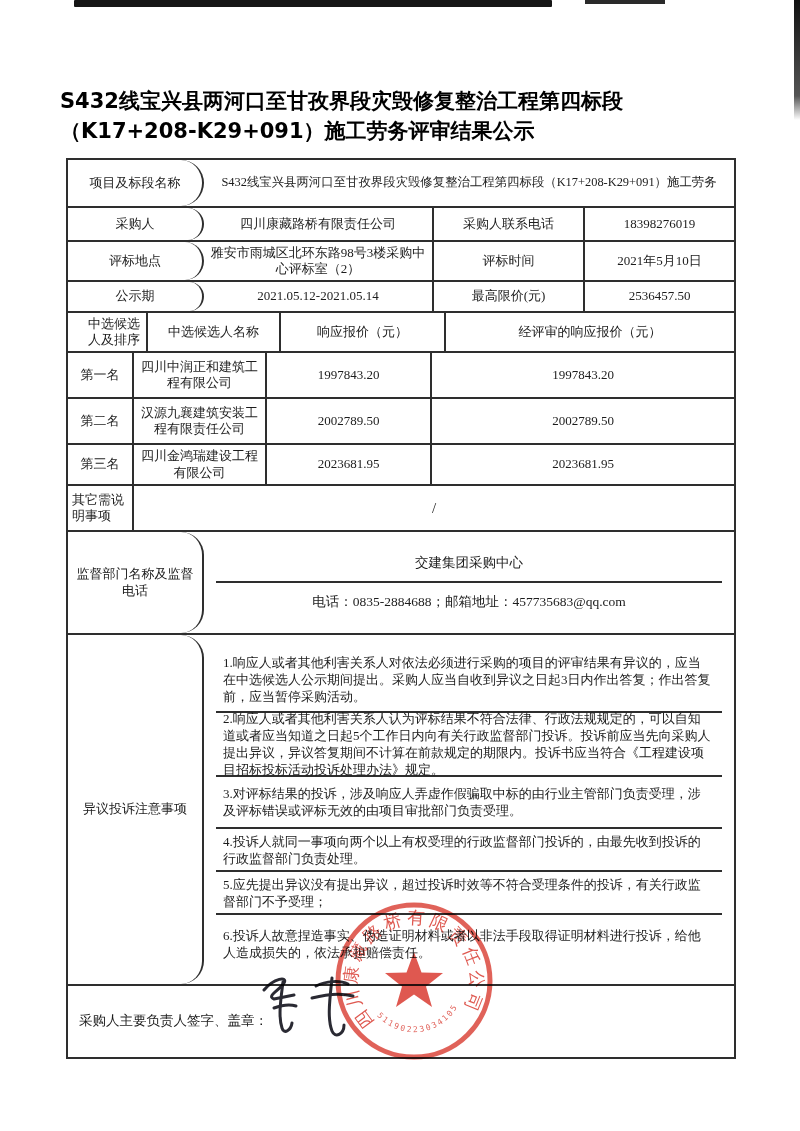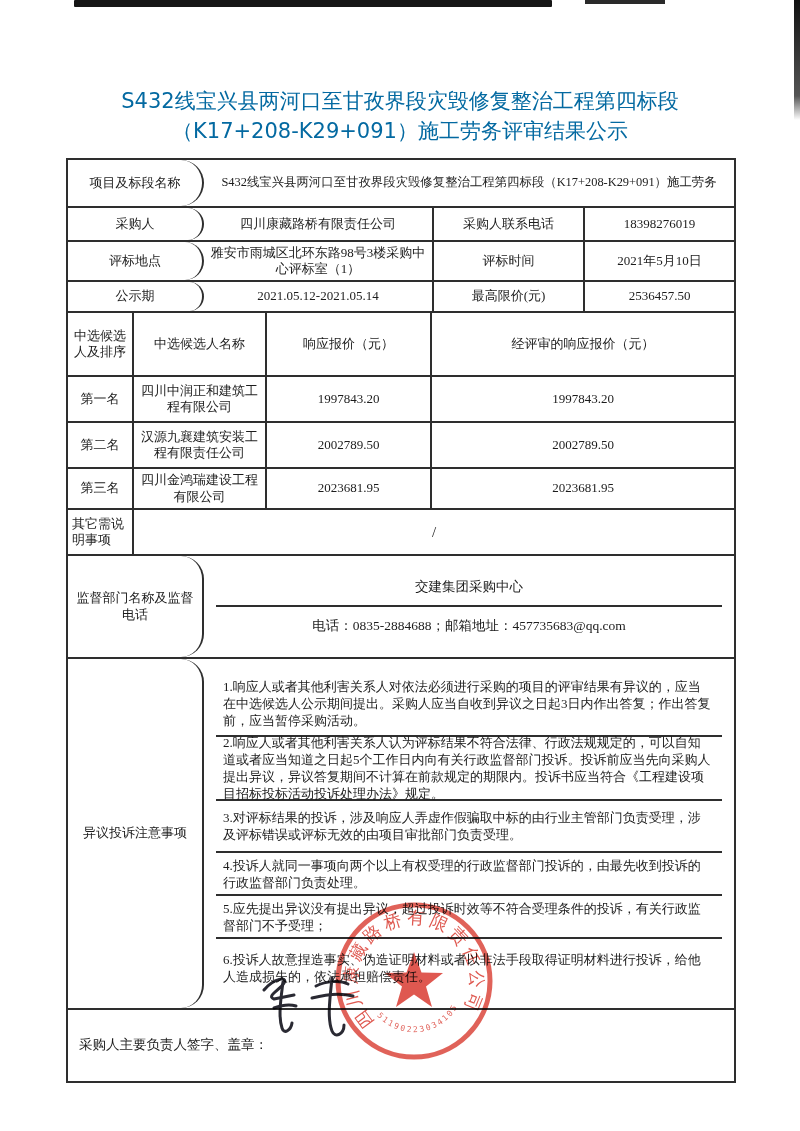--- a/index.html
+++ b/index.html
@@ -3,43 +3,43 @@
 <meta charset="utf-8">
 <style>
   html,body{margin:0;padding:0;background:#ffffff;}
   .page{position:relative;width:800px;height:1131px;background:#fff;overflow:hidden;
         font-family:"Liberation Serif","DejaVu Serif",serif;color:#1c1c1c;}
   
   .scan-top{position:absolute;left:74px;top:0;width:478px;height:7px;background:#161616;border-radius:1px;}
   .scan-top2{position:absolute;left:585px;top:0;width:80px;height:4px;background:#2a2a2a;}
   .scan-right{position:absolute;right:0;top:0;width:6px;height:120px;background:linear-gradient(#111,#555 80%,transparent);}
   
-  .title{position:absolute;left:60px;top:86px;width:680px;text-align:center;
-         font-family:"DejaVu Sans","Liberation Sans",sans-serif;font-weight:normal;
-         font-size:21px;line-height:1.45;color:#0369a1;}
+  .title{position:absolute;left:60px;top:86px;width:680px;text-align:left;
+         font-family:"DejaVu Sans","Liberation Sans",sans-serif;font-weight:bold;
+         font-size:21px;line-height:1.45;color:#000000;}
   
   .doc-table{position:absolute;left:66px;top:158px;width:666px;border:2px solid #2e2e2e;}
   .trow{display:flex;box-sizing:border-box;border-bottom:2px solid #2e2e2e;}
   .trow:last-child{border-bottom:none;}
   .cell{box-sizing:border-box;border-right:2px solid #2e2e2e;display:flex;align-items:center;
         justify-content:center;text-align:center;font-size:13px;line-height:1.25;padding:2px 4px;}
   .cell:last-child{border-right:none;}
   .cell.left{justify-content:flex-start;text-align:left;}
   
   .w-label{width:136px;flex:none;border-radius:23px;}
   .w-rest{flex:1;}
   .w-val1{width:230px;flex:none;}
   .w-lab2{width:151px;flex:none;}
   .w-val2{flex:1;}
   .w-rank{width:66px;flex:none;}
   .w-name{width:133px;flex:none;}
   .w-price{width:165px;flex:none;}
   
   .r1{height:48px;} .r2{height:34px;} .r3{height:40px;} .r4{height:31px;}
-  .r5{height:64px;} .r6{height:46px;} .r7{height:46px;} .r8{height:41px;}
+  .r5{height:40px;padding-left:14px;} .r6{height:46px;} .r7{height:46px;} .r8{height:41px;}
   .r9{height:46px;} .r12{height:71px;}
   .nowrap{white-space:nowrap;font-size:12.4px;}
   .stack{flex:1;display:flex;flex-direction:column;padding:12px;}
   .sub{box-sizing:border-box;border-bottom:2px solid #2e2e2e;display:flex;align-items:center;
        justify-content:center;font-size:13.5px;}
   .sub:last-child{border-bottom:none;}
   .sub-h1{height:39px;} .sub-h2{height:38px;}
   .obj{justify-content:flex-start;text-align:left;padding:4px 10px 4px 7px;font-size:13px;
        line-height:17px;align-items:center;}
   .o1{height:66px;} .o2{height:64px;} .o3{height:52px;} .o4{height:43px;} .o5{height:43px;} .o6{height:57px;}
@@ -69,21 +69,21 @@
 
     <div class="trow r2">
       <div class="cell w-label">采购人</div>
       <div class="cell w-val1">四川康藏路桥有限责任公司</div>
       <div class="cell w-lab2">采购人联系电话</div>
       <div class="cell w-val2">18398276019</div>
     </div>
 
     <div class="trow r3">
       <div class="cell w-label">评标地点</div>
-      <div class="cell w-val1">雅安市雨城区北环东路98号3楼采购中心评标室（1）</div>
+      <div class="cell w-val1">雅安市雨城区北环东路98号3楼采购中心评标室（2）</div>
       <div class="cell w-lab2">评标时间</div>
       <div class="cell w-val2">2021年5月10日</div>
     </div>
 
     <div class="trow r4">
       <div class="cell w-label">公示期</div>
       <div class="cell w-val1">2021.05.12-2021.05.14</div>
       <div class="cell w-lab2">最高限价(元)</div>
       <div class="cell w-val2">2536457.50</div>
     </div>

